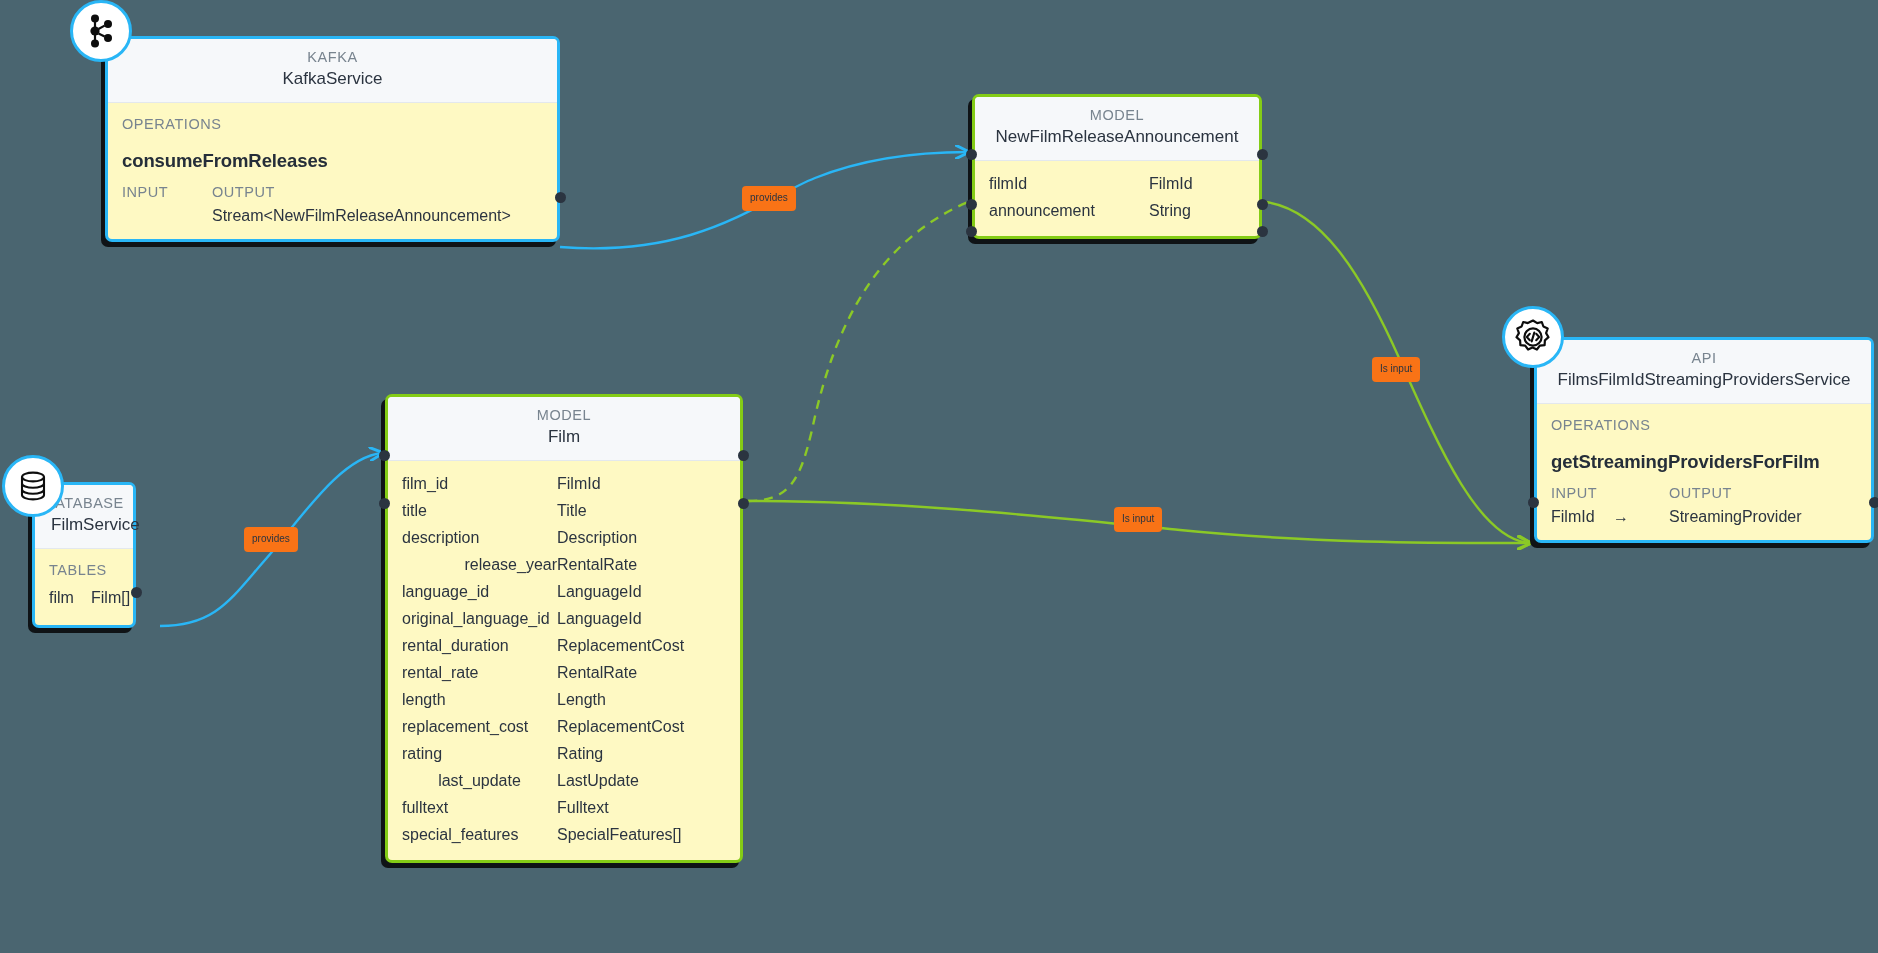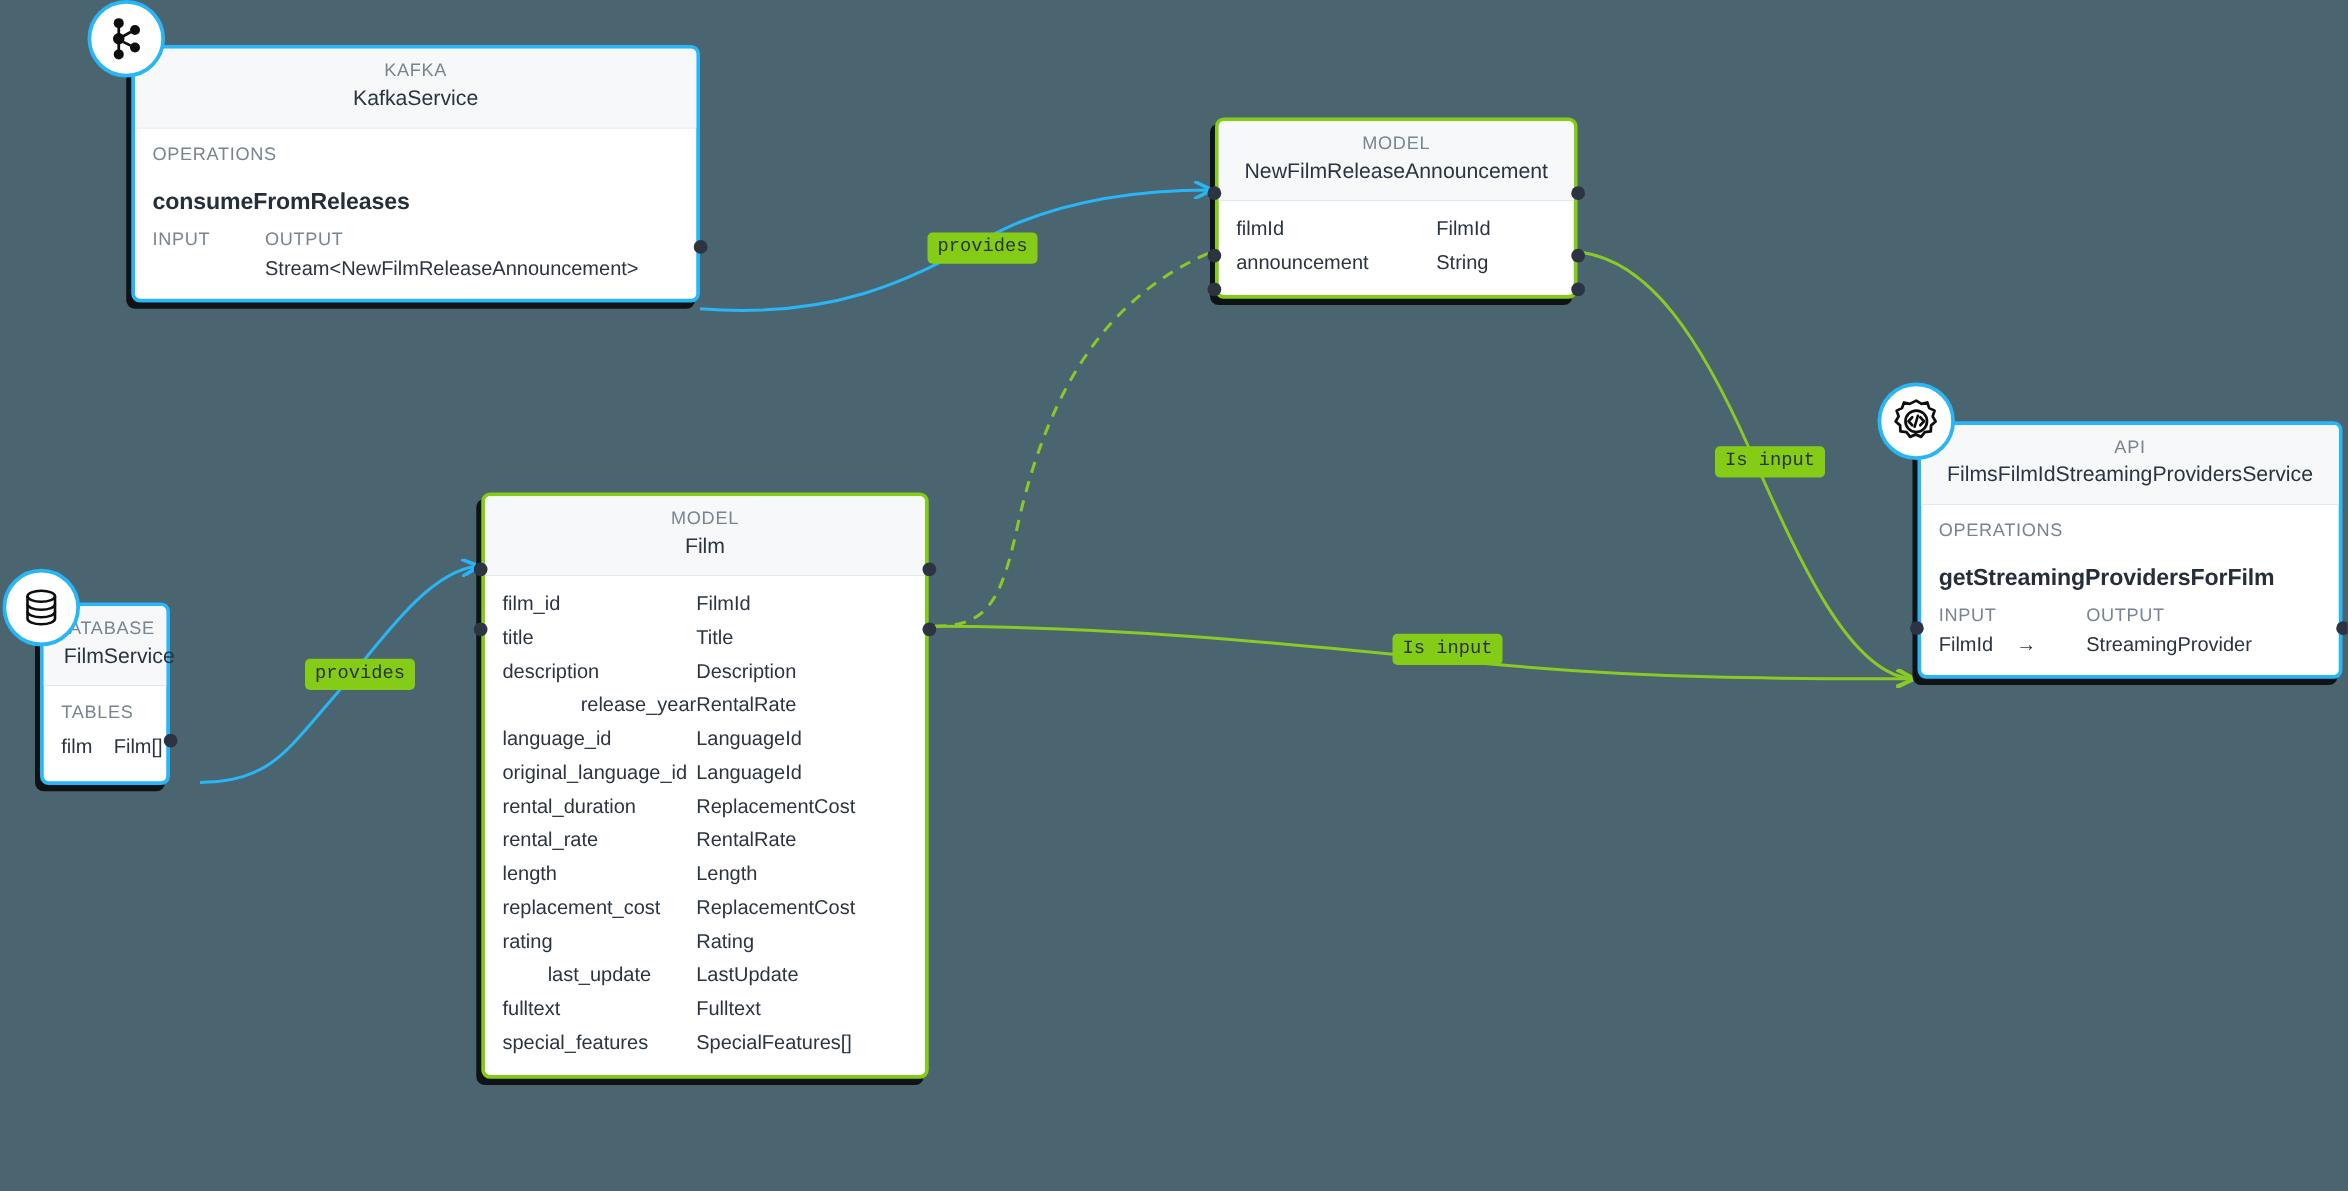--- a/index.html
+++ b/index.html
@@ -31,21 +31,21 @@
     left: 0; top: 0;
     width: 1878px;
     height: 953px;
     pointer-events: none;
     z-index: 1;
   }
 
   
   .node {
     position: absolute;
-    background: #ffffff;
+    background: #fef9c3;
     border-radius: 7px;
     box-shadow: -4px 5px 0px 0px rgba(10,12,14,0.92);
     z-index: 3;
     box-sizing: border-box;
   }
   .node.blue  { border: 3px solid #29b6f6; }
   .node.green { border: 3px solid #84cc16; }
 
   .node-head {
     background: #f6f8fa;
@@ -131,29 +131,28 @@
     z-index: 6;
     display: flex;
     align-items: center;
     justify-content: center;
     box-sizing: border-box;
   }
 
   
   .edge-label {
     position: absolute;
-    background: #84cc16;
+    background: #f97316;
     border-radius: 4px;
-    font-size: 15px;
+    font-size: 10px;
     color: #2b3440;
     padding: 4px 8px 5px 8px;
     z-index: 4;
     white-space: nowrap;
     line-height: 16px;
-    font-family: Liberation Mono, monospace;
   }
 
   
   #kafka-node  { left: 105px; top: 36px;  width: 455px; }
   #db-node     { left: 32px;  top: 482px; width: 104px; }
   #film-node   { left: 385px; top: 394px; width: 358px; }
   #nfra-node   { left: 972px; top: 94px;  width: 290px; }
   #api-node    { left: 1534px;top: 337px; width: 340px; }
 </style>
 </head>

